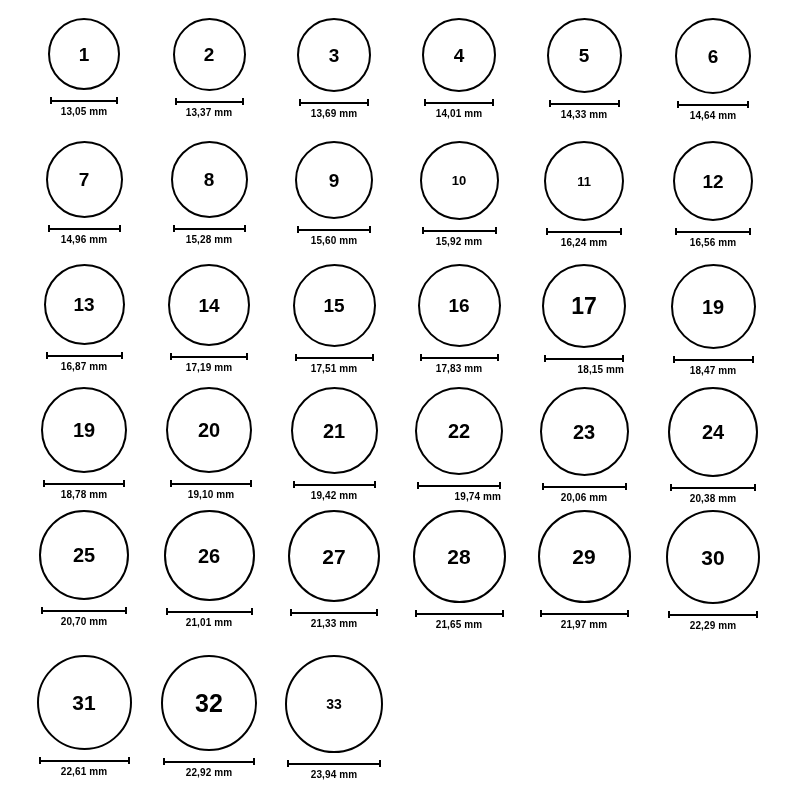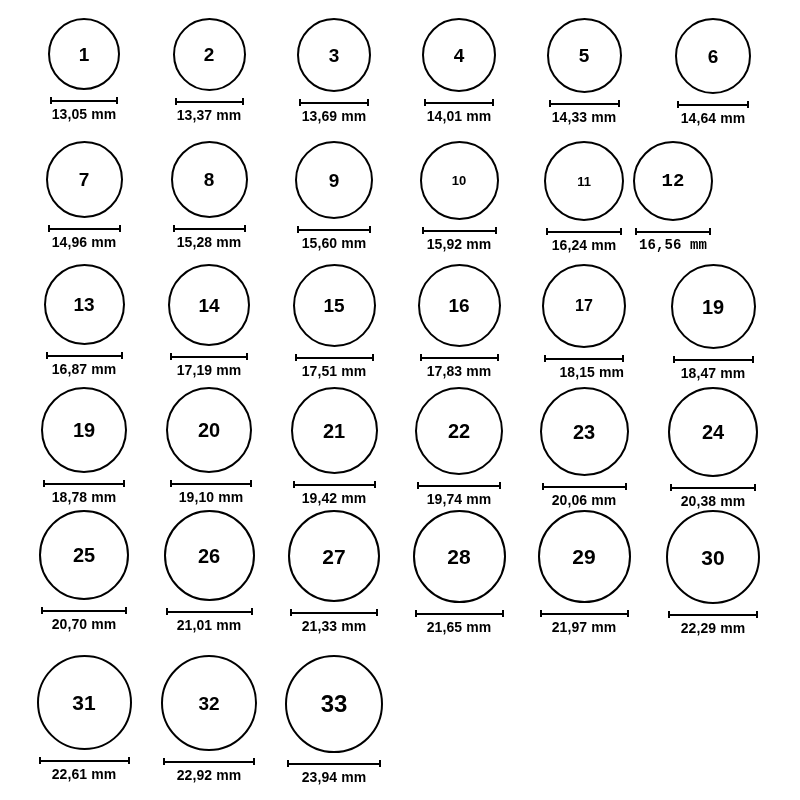--- a/index.html
+++ b/index.html
@@ -58,21 +58,21 @@
     position: absolute;
     left: -2px;
     right: -2px;
     top: 50%;
     height: 2px;
     background: #000000;
     transform: translateY(-1px);
   }
   .dim-label {
     margin-top: 2px;
-    font-size: 14px;
+    font-size: 10px;
     font-weight: bold;
     letter-spacing: 0.1px;
     white-space: nowrap;
     color: #000000;
   }
 </style>
 </head>
 <body>
 
 <div id="chart">
@@ -168,21 +168,21 @@
     </div>
     <div class="ring-cell" style="left: 544px; top: 141px; width: 80px;">
       <div class="ring-circle" style="width: 80px; height: 80px;">
         <span class="ring-size" style="font-size: 13px;">11</span>
       </div>
       <div class="dim-wrap" style="margin-top: 7px;">
         <div class="dim-bar" style="width: 76px;"></div>
         <div class="dim-label">16,24 mm</div>
       </div>
     </div>
-    <div class="ring-cell" style="left: 633px; top: 141px; width: 80px; font-family: Liberation Mono, monospace;">
+    <div class="ring-cell" style="left: 673px; top: 141px; width: 80px;">
       <div class="ring-circle" style="width: 80px; height: 80px;">
         <span class="ring-size" style="font-size: 19px;">12</span>
       </div>
       <div class="dim-wrap" style="margin-top: 7px; text-align: center;">
         <div class="dim-bar" style="width: 76px;"></div>
         <div class="dim-label">16,56 mm</div>
       </div>
     </div>
     <div class="ring-cell" style="left: 43.5px; top: 264px; width: 81px;">
       <div class="ring-circle" style="width: 81px; height: 81px;">
@@ -215,21 +215,21 @@
       <div class="ring-circle" style="width: 83px; height: 83px;">
         <span class="ring-size" style="font-size: 19px;">16</span>
       </div>
       <div class="dim-wrap" style="margin-top: 7px;">
         <div class="dim-bar" style="width: 79px;"></div>
         <div class="dim-label">17,83 mm</div>
       </div>
     </div>
     <div class="ring-cell" style="left: 542px; top: 264px; width: 84px;">
       <div class="ring-circle" style="width: 84px; height: 84px;">
-        <span class="ring-size" style="font-size: 16px;">17</span>
+        <span class="ring-size" style="font-size: 23px;">17</span>
       </div>
       <div class="dim-wrap" style="margin-top: 7px; align-items: flex-end;">
         <div class="dim-bar" style="width: 80px;"></div>
         <div class="dim-label">18,15 mm</div>
       </div>
     </div>
     <div class="ring-cell" style="left: 670.5px; top: 264px; width: 85px;">
       <div class="ring-circle" style="width: 85px; height: 85px;">
         <span class="ring-size" style="font-size: 20px;">19</span>
       </div>
@@ -262,21 +262,21 @@
       </div>
       <div class="dim-wrap" style="margin-top: 7px;">
         <div class="dim-bar" style="width: 83px;"></div>
         <div class="dim-label">19,42 mm</div>
       </div>
     </div>
     <div class="ring-cell" style="left: 415px; top: 387px; width: 88px;">
       <div class="ring-circle" style="width: 88px; height: 88px;">
         <span class="ring-size" style="font-size: 20px;">22</span>
       </div>
-      <div class="dim-wrap" style="margin-top: 7px;">
+      <div class="dim-wrap" style="margin-top: 7px; align-items: flex-end;">
         <div class="dim-bar" style="width: 84px;"></div>
         <div class="dim-label">19,74 mm</div>
       </div>
     </div>
     <div class="ring-cell" style="left: 539.5px; top: 387px; width: 89px;">
       <div class="ring-circle" style="width: 89px; height: 89px;">
         <span class="ring-size" style="font-size: 20px;">23</span>
       </div>
       <div class="dim-wrap" style="margin-top: 7px;">
         <div class="dim-bar" style="width: 85px;"></div>
@@ -350,29 +350,29 @@
       <div class="ring-circle" style="width: 95px; height: 95px;">
         <span class="ring-size" style="font-size: 21px;">31</span>
       </div>
       <div class="dim-wrap" style="margin-top: 7px;">
         <div class="dim-bar" style="width: 91px;"></div>
         <div class="dim-label">22,61 mm</div>
       </div>
     </div>
     <div class="ring-cell" style="left: 161px; top: 655px; width: 96px;">
       <div class="ring-circle" style="width: 96px; height: 96px;">
-        <span class="ring-size" style="font-size: 19px;">32</span>
+        <span class="ring-size" style="font-size: 25px;">32</span>
       </div>
       <div class="dim-wrap" style="margin-top: 7px;">
         <div class="dim-bar" style="width: 92px;"></div>
         <div class="dim-label">22,92 mm</div>
       </div>
     </div>
     <div class="ring-cell" style="left: 285px; top: 655px; width: 98px;">
       <div class="ring-circle" style="width: 98px; height: 98px;">
-        <span class="ring-size" style="font-size: 24px;">33</span>
+        <span class="ring-size" style="font-size: 14px;">33</span>
       </div>
       <div class="dim-wrap" style="margin-top: 7px;">
         <div class="dim-bar" style="width: 94px;"></div>
         <div class="dim-label">23,94 mm</div>
       </div>
     </div>
   </div>
 
 </body></html>

